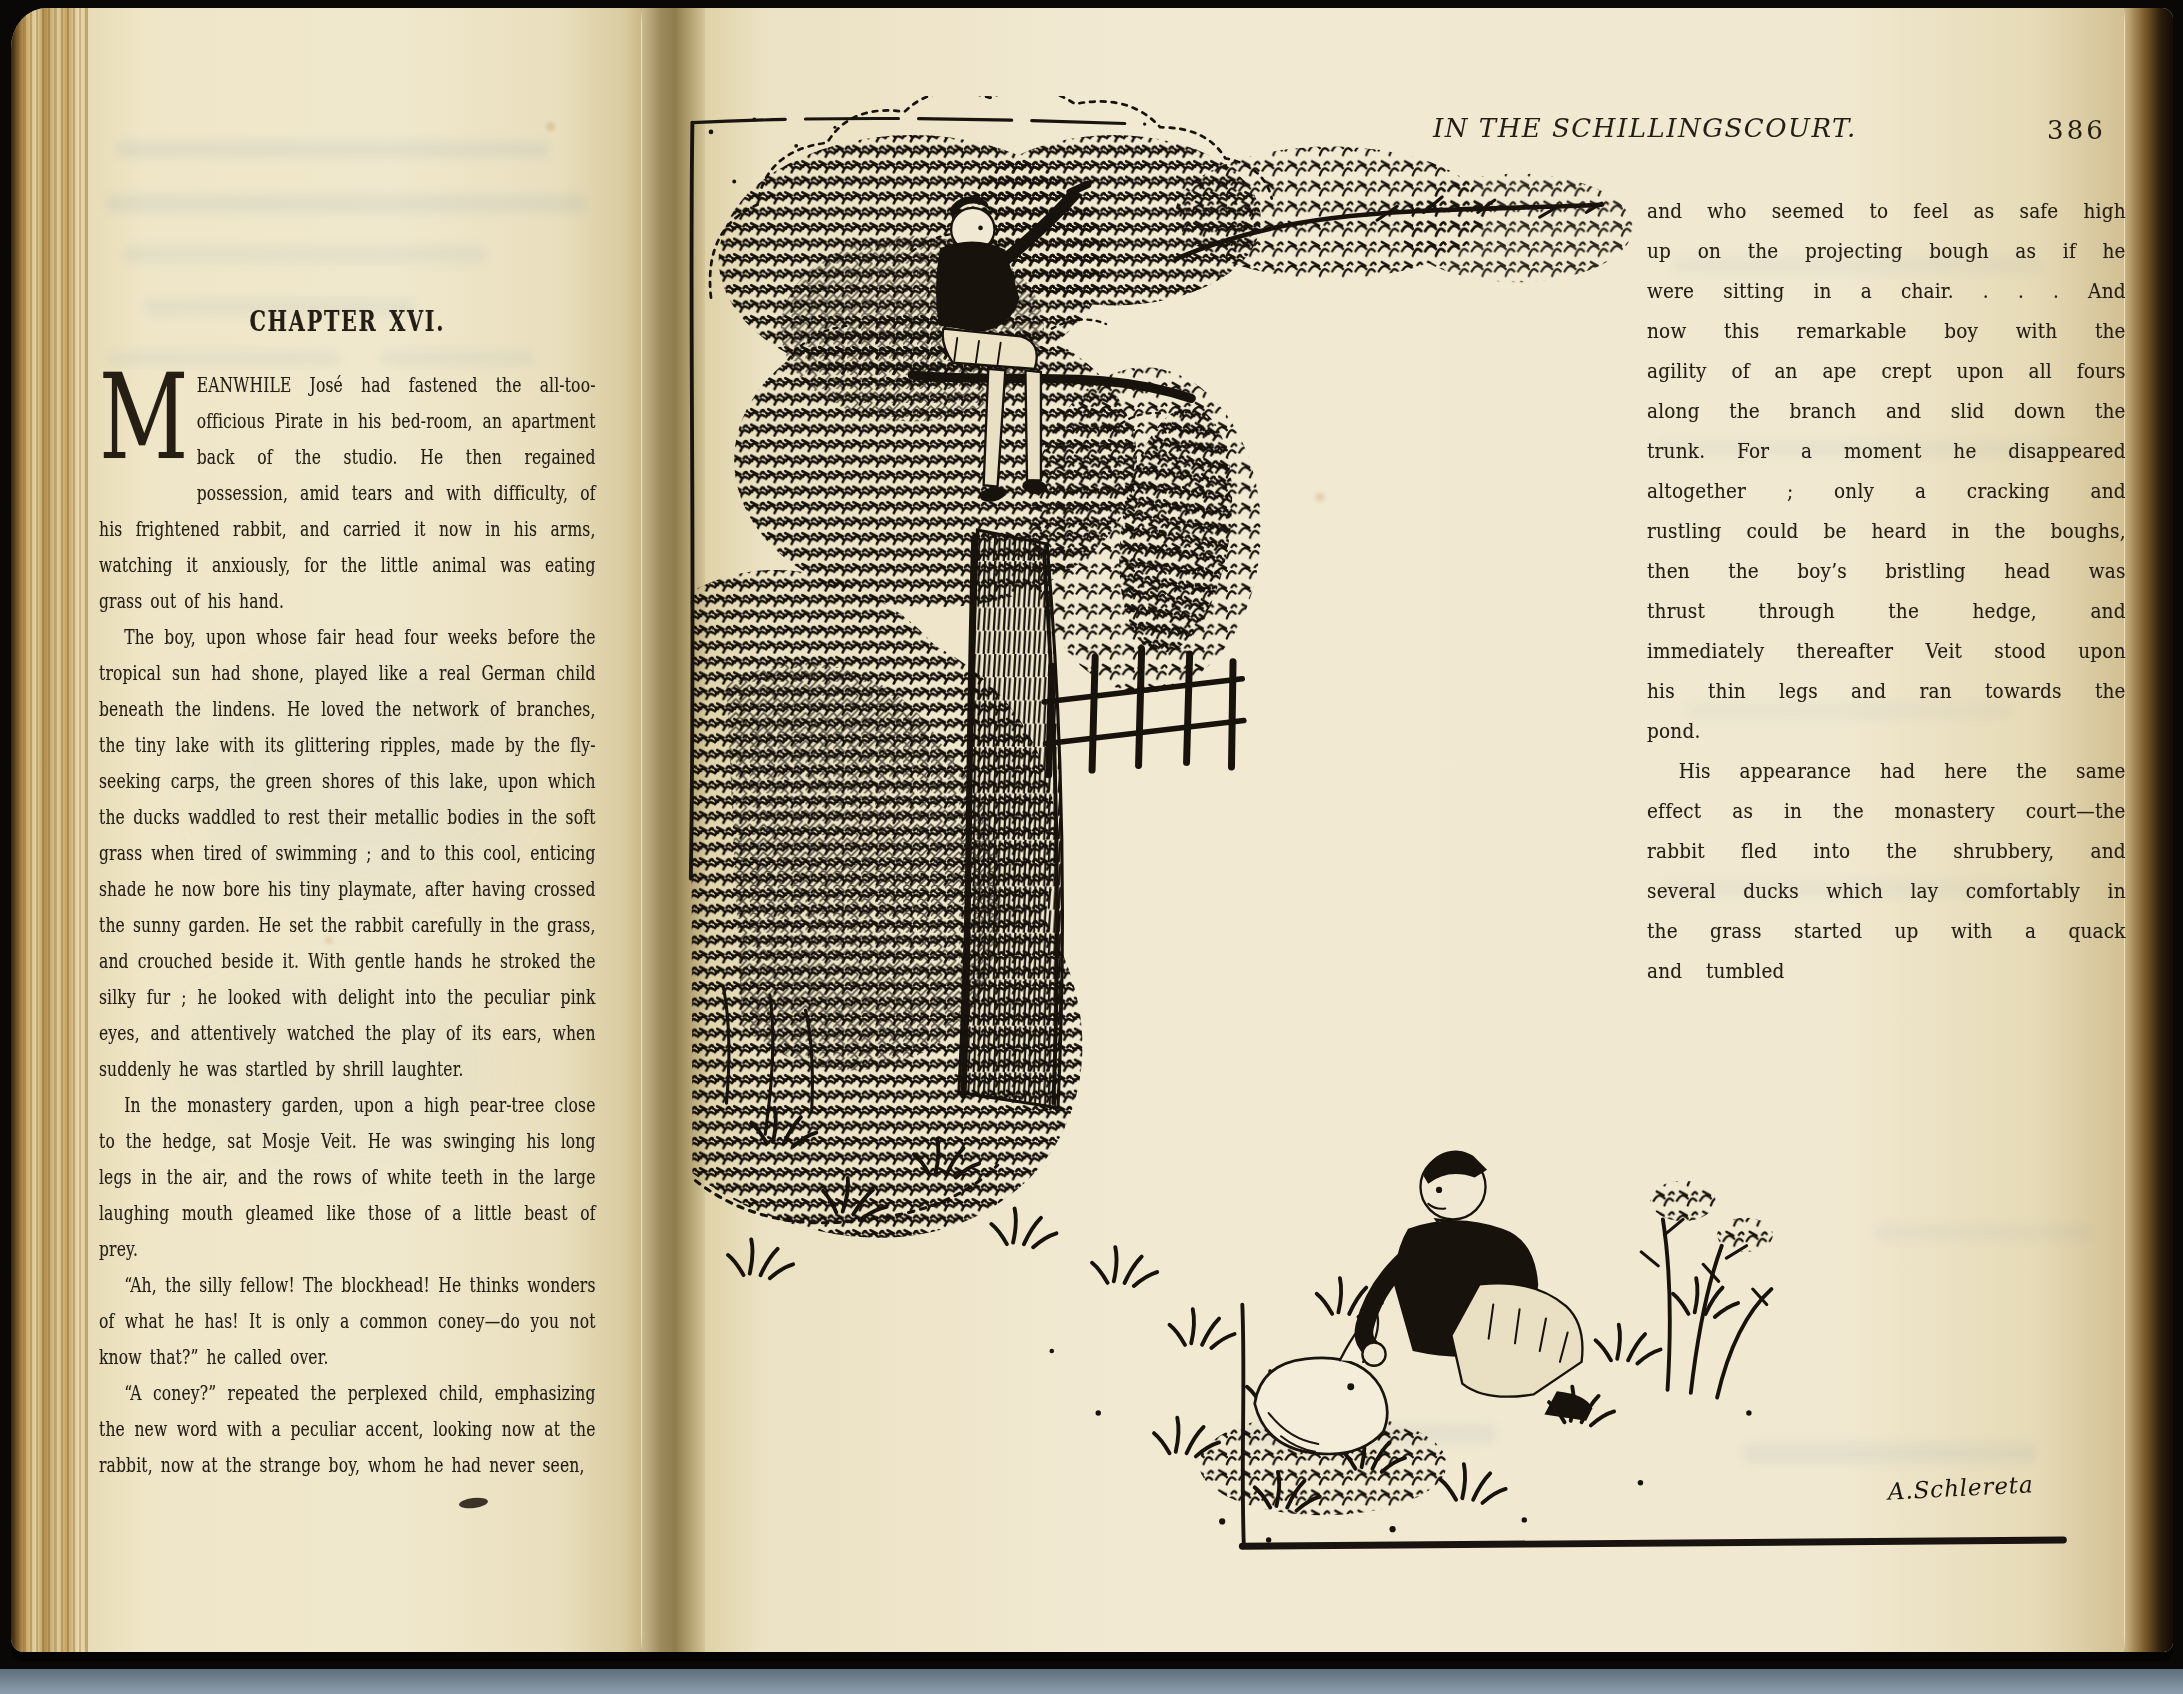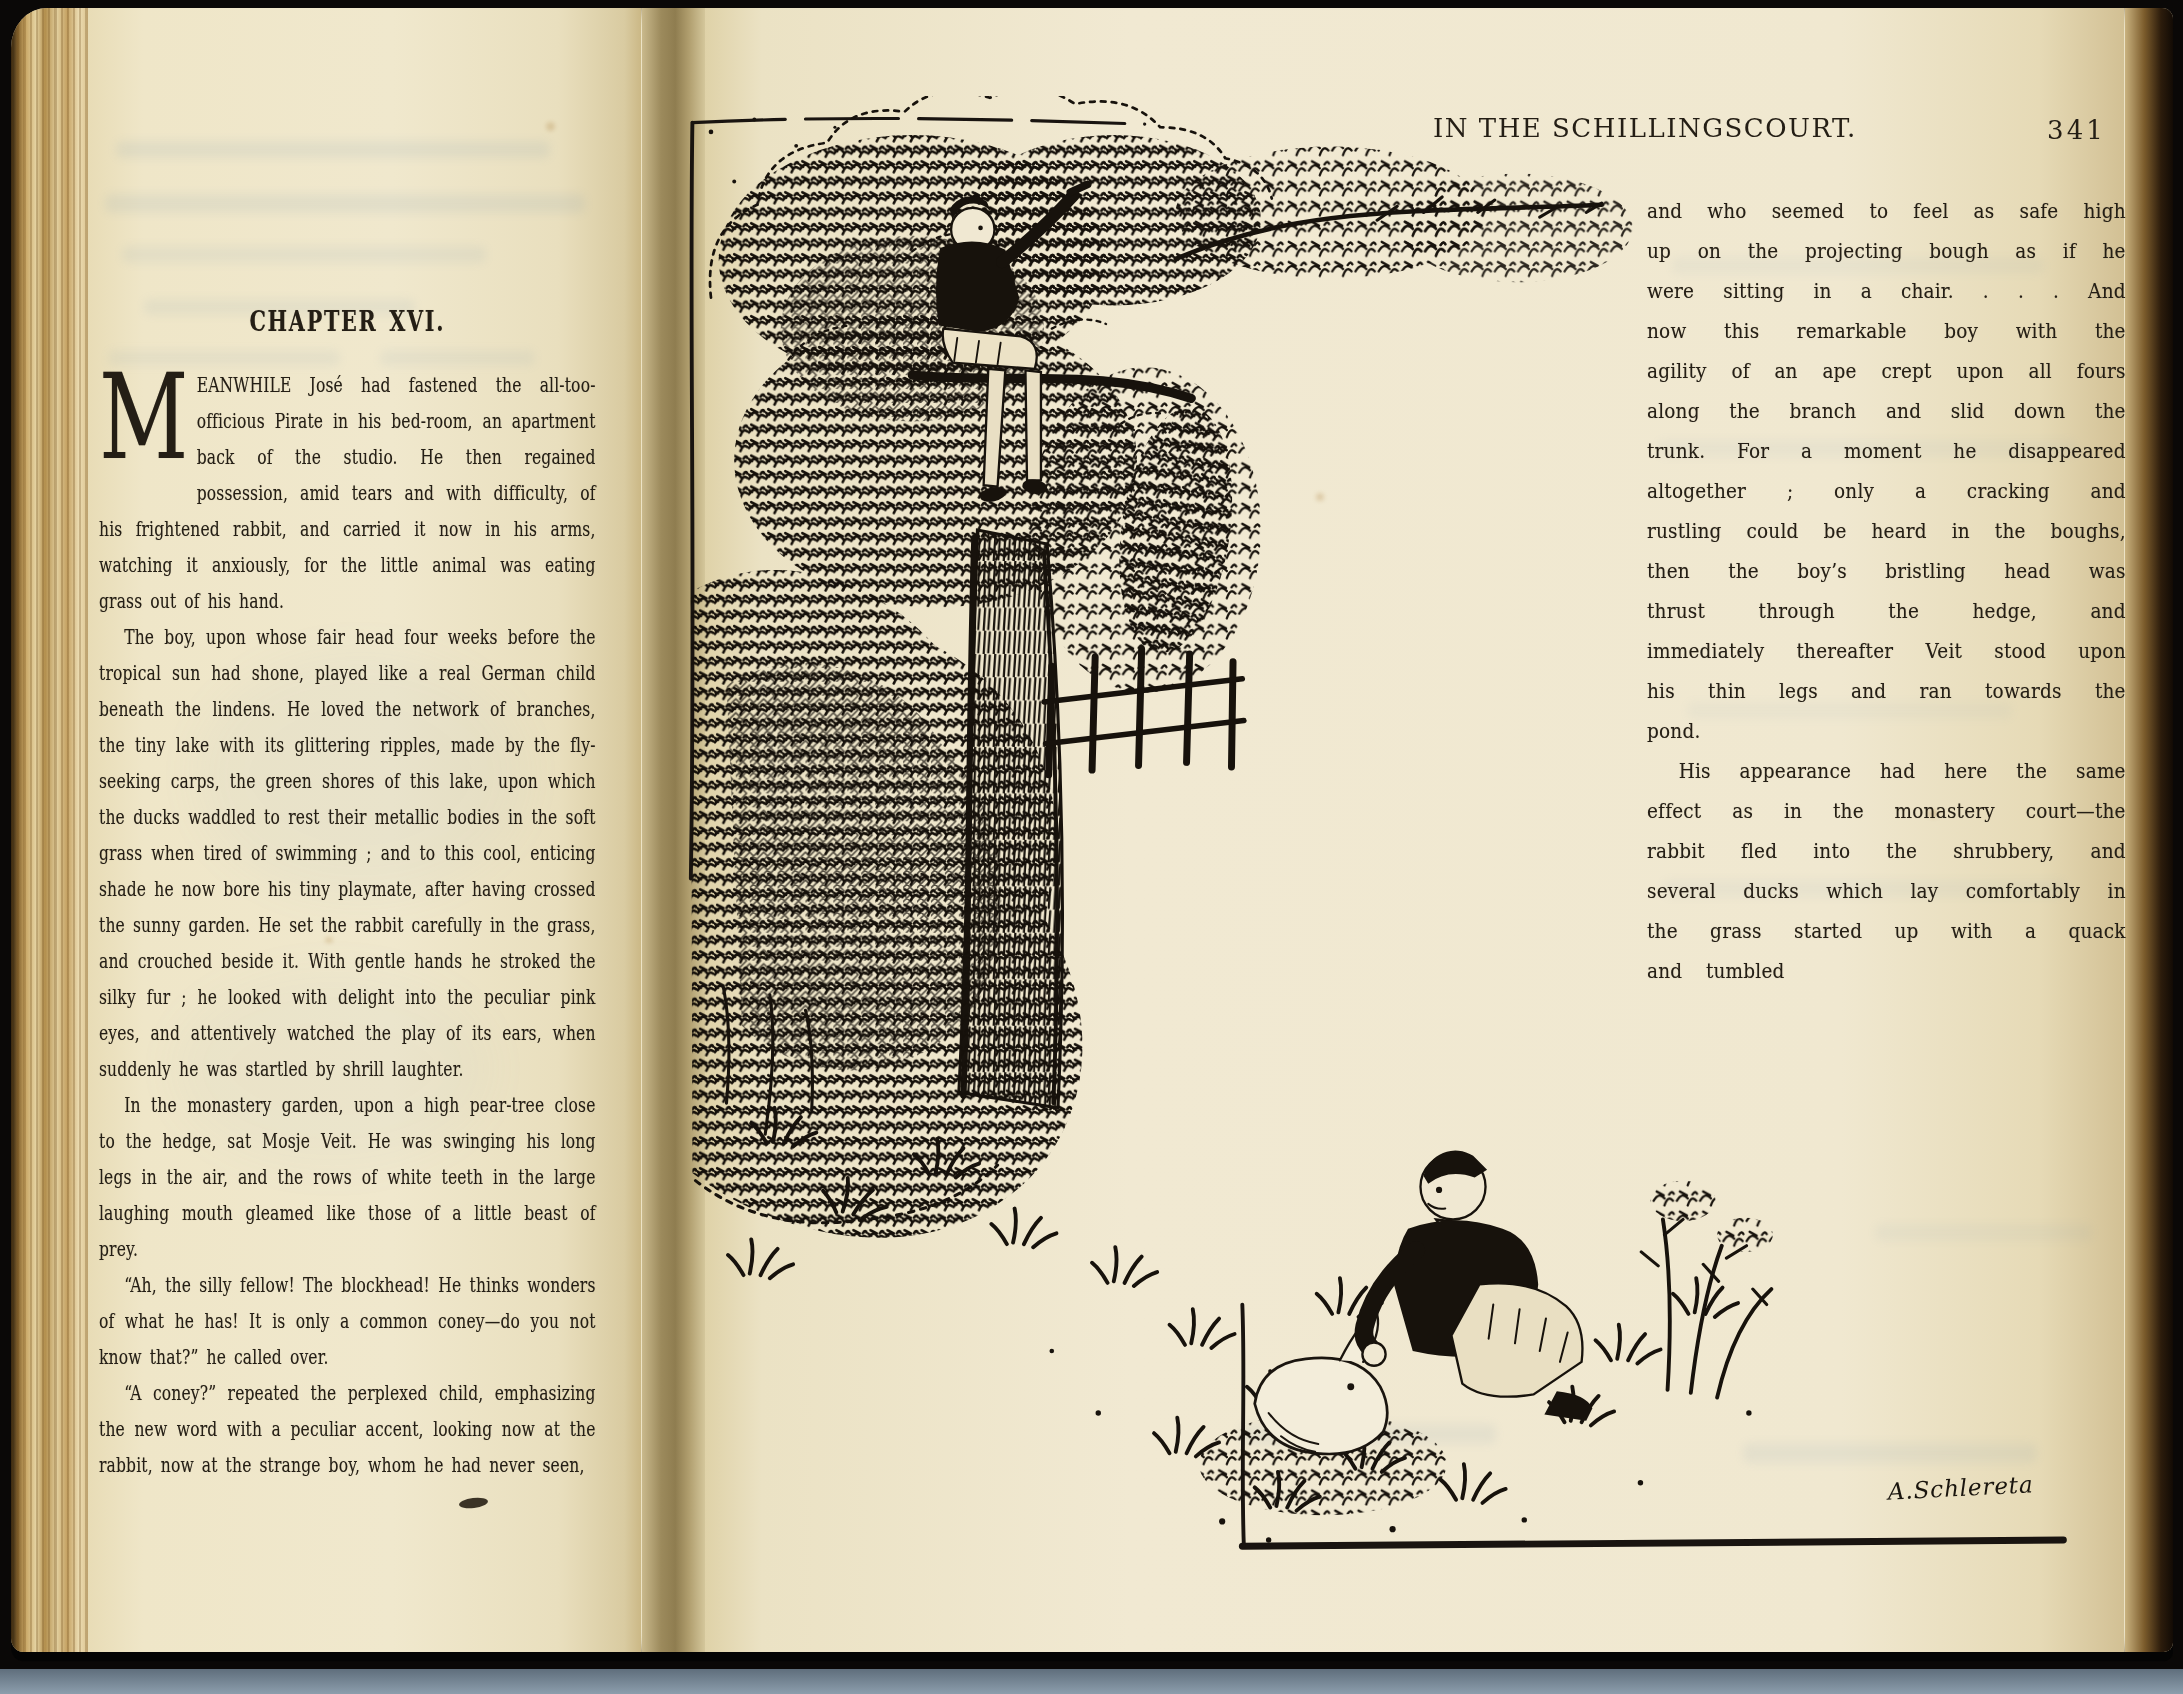--- a/index.html
+++ b/index.html
@@ -40,21 +40,21 @@
     word-spacing:3.9px;letter-spacing:0.2px;z-index:5;
     text-shadow:0 0 0.8px rgba(40,32,18,.35)}
   .chapter{font-size:28px;font-weight:bold;letter-spacing:2.3px;text-align:center;
     margin:0 0 28px 0;line-height:34px}
   .dropcap{float:left;font-size:118px;line-height:91px;height:108px;
     margin:4.6px 11px 0 0}
   #left-col p{margin:0;text-indent:34px}
   #left-col p.lead{text-indent:0}
 
   #running-header{position:absolute;left:1433px;top:113px;width:465px;
-    font-size:26px;letter-spacing:1.5px;color:#241e15;z-index:5}
+    font-style:italic;font-size:26px;letter-spacing:1.5px;color:#241e15;z-index:5}
   #page-number{position:absolute;left:2047px;top:115px;font-size:26px;
     letter-spacing:3.1px;color:#241e15;z-index:5}
 
   #right-col{position:absolute;left:1647px;top:191px;width:544px;
     transform:scaleX(.88);transform-origin:0 0;color:#241e15;
     font-size:21px;line-height:40px;text-align:justify;
     word-spacing:20px;letter-spacing:0.2px;z-index:5;
     text-shadow:0 0 0.8px rgba(40,32,18,.35)}
   #right-col p{margin:0}
   #right-col p.indent{text-indent:36px}
@@ -105,21 +105,21 @@
   <h1 class="chapter">CHAPTER XVI.</h1>
   <p class="lead"><span class="dropcap">M</span><span>EANWHILE José had fastened the all-too-officious Pirate in his bed-room, an apartment back of the studio. He then regained possession, amid tears and with difficulty, of his frightened rabbit, and carried it now in his arms, watching it anxiously, for the little animal was eating grass out of his hand.</span></p>
   <p>The boy, upon whose fair head four weeks before the tropical sun had shone, played like a real German child beneath the lindens. He loved the network of branches, the tiny lake with its glittering ripples, made by the fly-seeking carps, the green shores of this lake, upon which the ducks waddled to rest their metallic bodies in the soft grass when tired of swimming ; and to this cool, enticing shade he now bore his tiny playmate, after having crossed the sunny garden. He set the rabbit carefully in the grass, and crouched beside it. With gentle hands he stroked the silky fur ; he looked with delight into the peculiar pink eyes, and attentively watched the play of its ears, when suddenly he was startled by shrill laughter.</p>
   <p>In the monastery garden, upon a high pear-tree close to the hedge, sat Mosje Veit. He was swinging his long legs in the air, and the rows of white teeth in the large laughing mouth gleamed like those of a little beast of prey.</p>
   <p>“Ah, the silly fellow! The blockhead! He thinks wonders of what he has! It is only a common coney—do you not know that?” he called over.</p>
   <p>“A coney?” repeated the perplexed child, emphasizing the new word with a peculiar accent, looking now at the rabbit, now at the strange boy, whom he had never seen,</p>
 </div>
 <div class="smudge"></div>
 
 <div id="running-header">IN THE SCHILLINGSCOURT.</div>
-<div id="page-number">341</div>
+<div id="page-number">386</div>
 
 <div id="right-col">
   <p>and who seemed to feel as safe high up on the projecting bough as if he were sitting in a chair. . . . And now this remarkable boy with the agility of an ape crept upon all fours along the branch and slid down the trunk. For a moment he disappeared altogether ; only a cracking and rustling could be heard in the boughs, then the boy’s bristling head was thrust through the hedge, and immediately thereafter Veit stood upon his thin legs and ran towards the pond.</p>
   <p class="indent">His appearance had here the same effect as in the monastery court—the rabbit fled into the shrubbery, and several ducks which lay comfortably in the grass started up with a quack and tumbled</p>
 </div>
 
 <svg id="illu" viewBox="0 0 1792 1892">
   <defs>
     <pattern id="scrib" width="30" height="26" patternUnits="userSpaceOnUse">
       <path d="M2,18 q7,-12 14,-3 M16,24 q5,-14 11,-6 M6,6 l9,5 M22,10 q4,-6 6,-1" stroke="#17120c" stroke-width="3" fill="none" stroke-linecap="round"></path>

